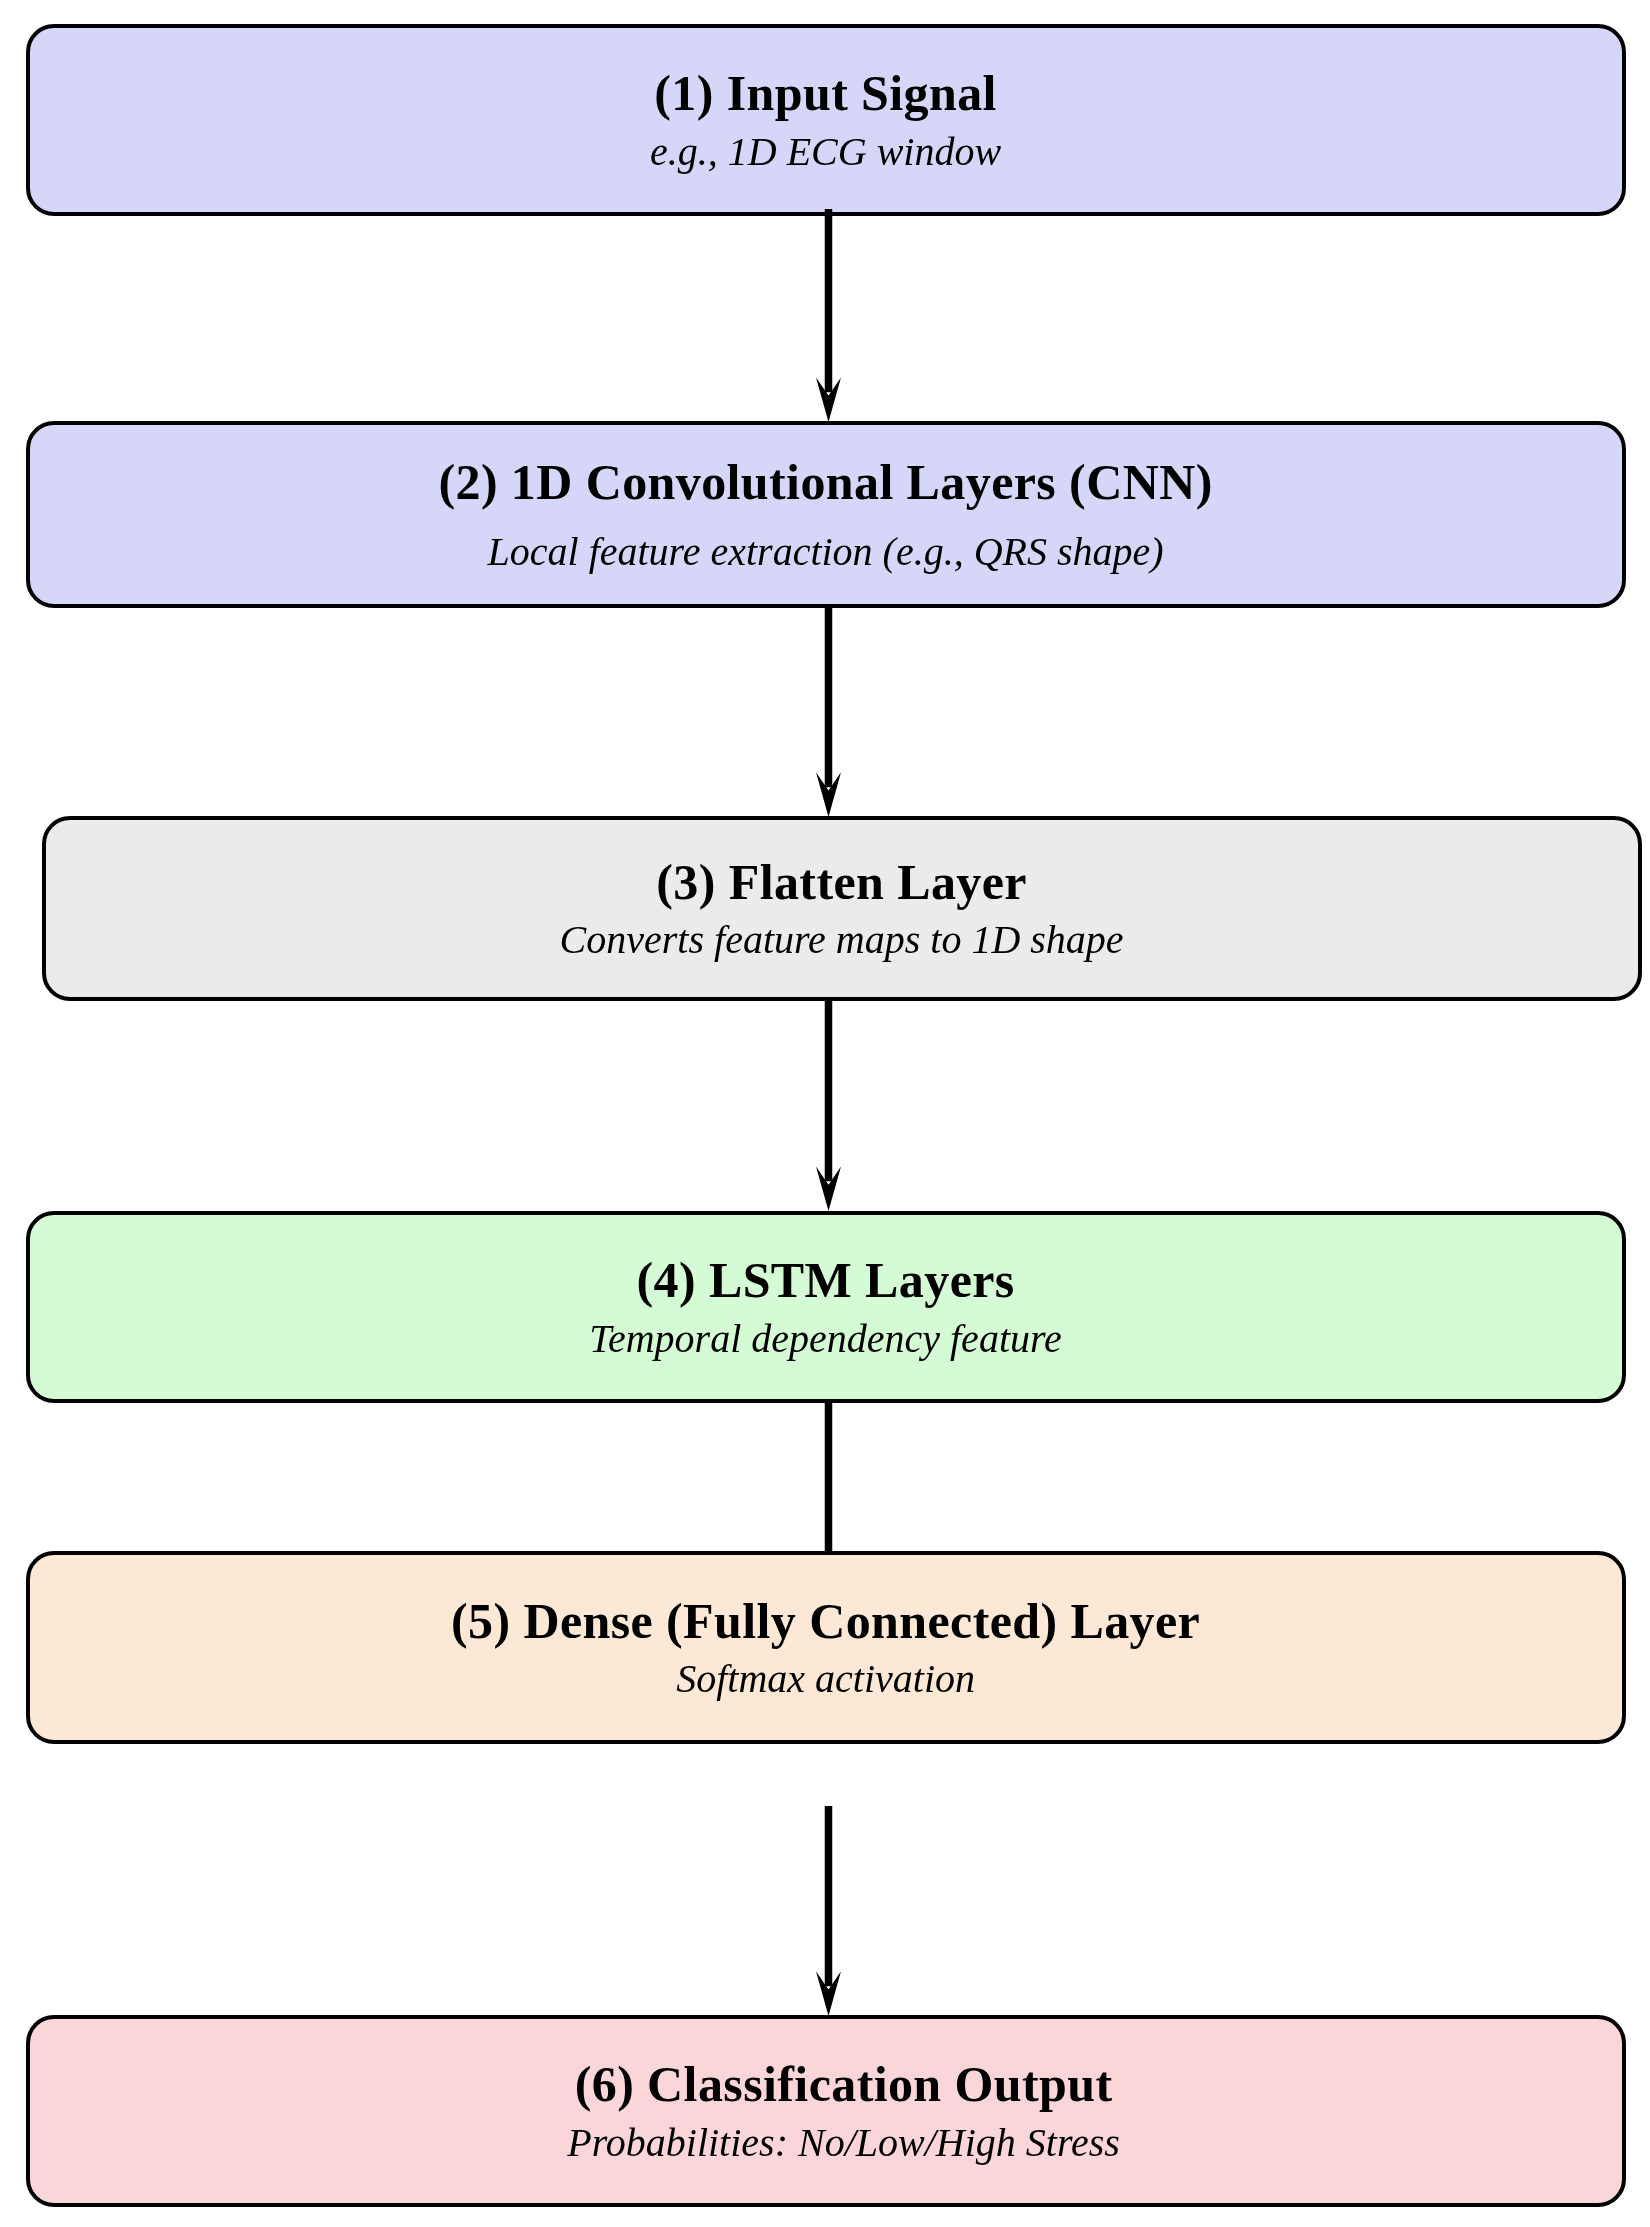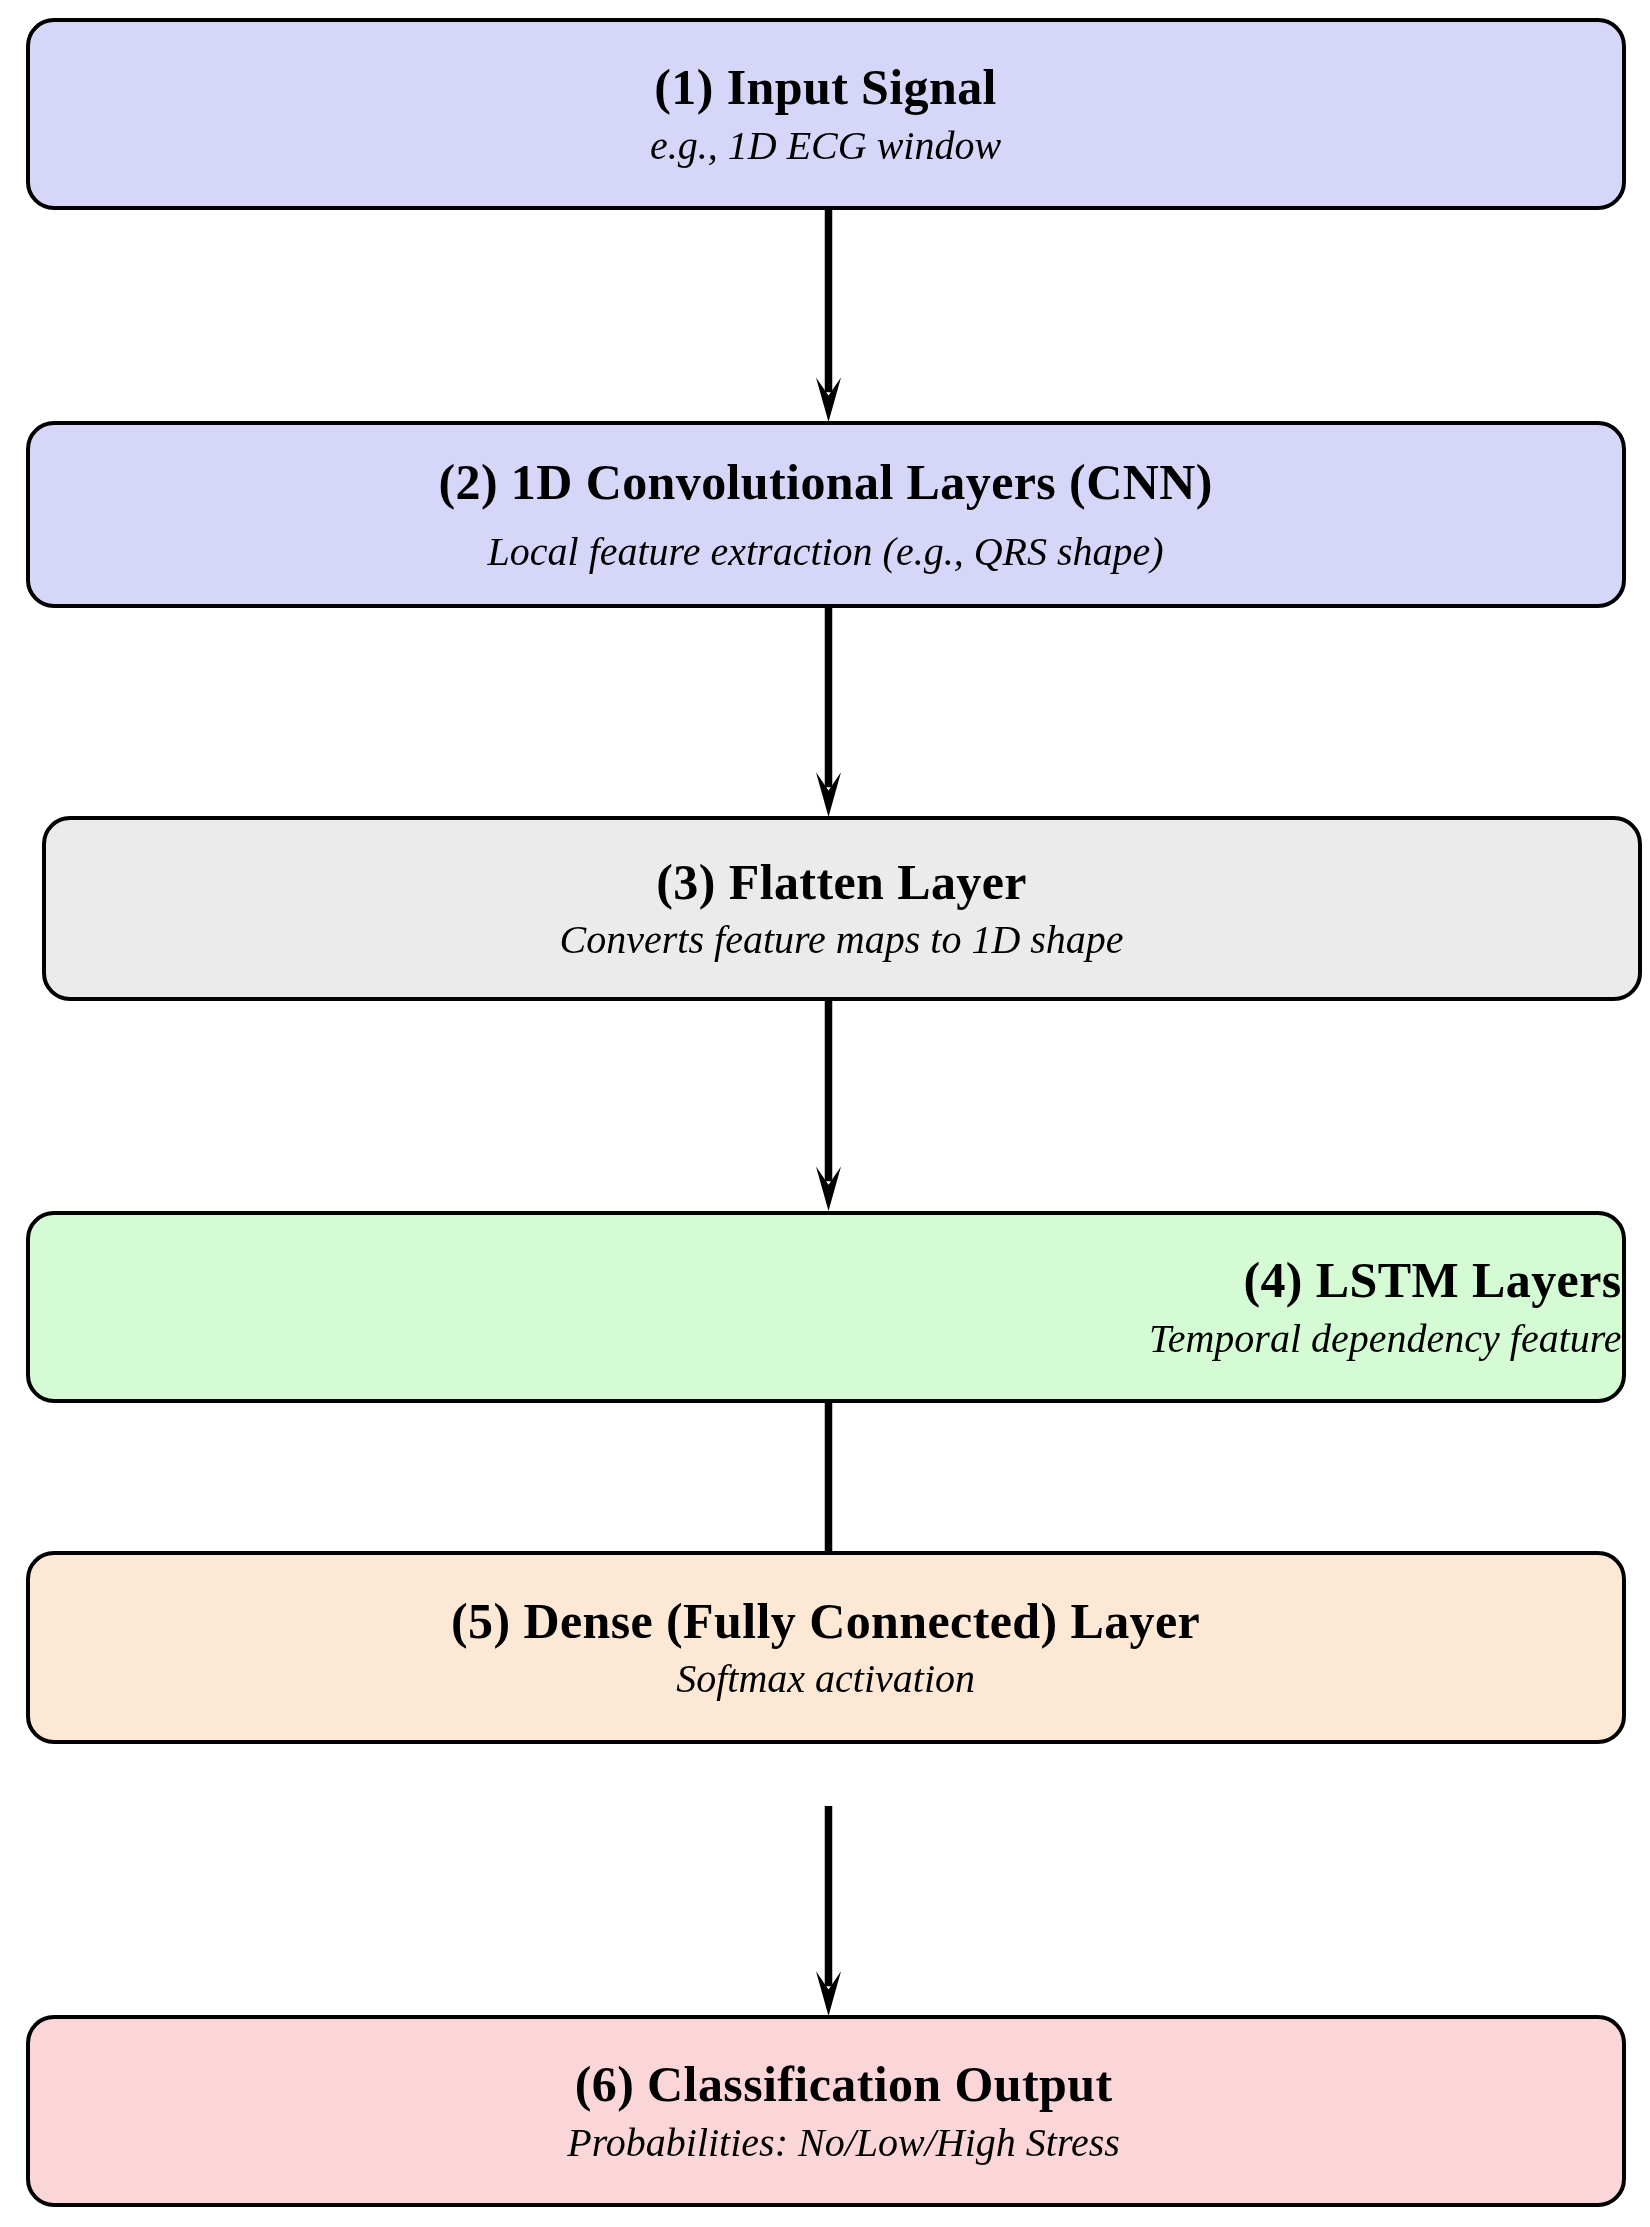--- a/index.html
+++ b/index.html
@@ -39,24 +39,24 @@
     white-space: nowrap;
   }
   .node-sub {
     font-style: italic;
     font-size: 40px;
     color: #000000;
     white-space: nowrap;
     margin-top: 13.2px;
   }
   
-  #node-1 { top: 18px;   height: 192px; }
+  #node-1 { top: 24px;   height: 192px; }
   #node-2 { top: 421px;  height: 187px; }
   #node-3 { top: 816px;  height: 185px; }
-  #node-4 { top: 1211px; height: 192px; align-items: flex-end; }
+  #node-4 { top: 1211px; height: 192px; }
   #node-5 { top: 1551px; height: 193px; }
   #node-6 { top: 2015px; height: 192px; }
 
   .arrow {
     position: absolute;
     left: 816px;
     width: 25px;
   }
   #arrow-1 { top: 209px;  height: 213px; }
   #arrow-2 { top: 607px;  height: 210px; }

